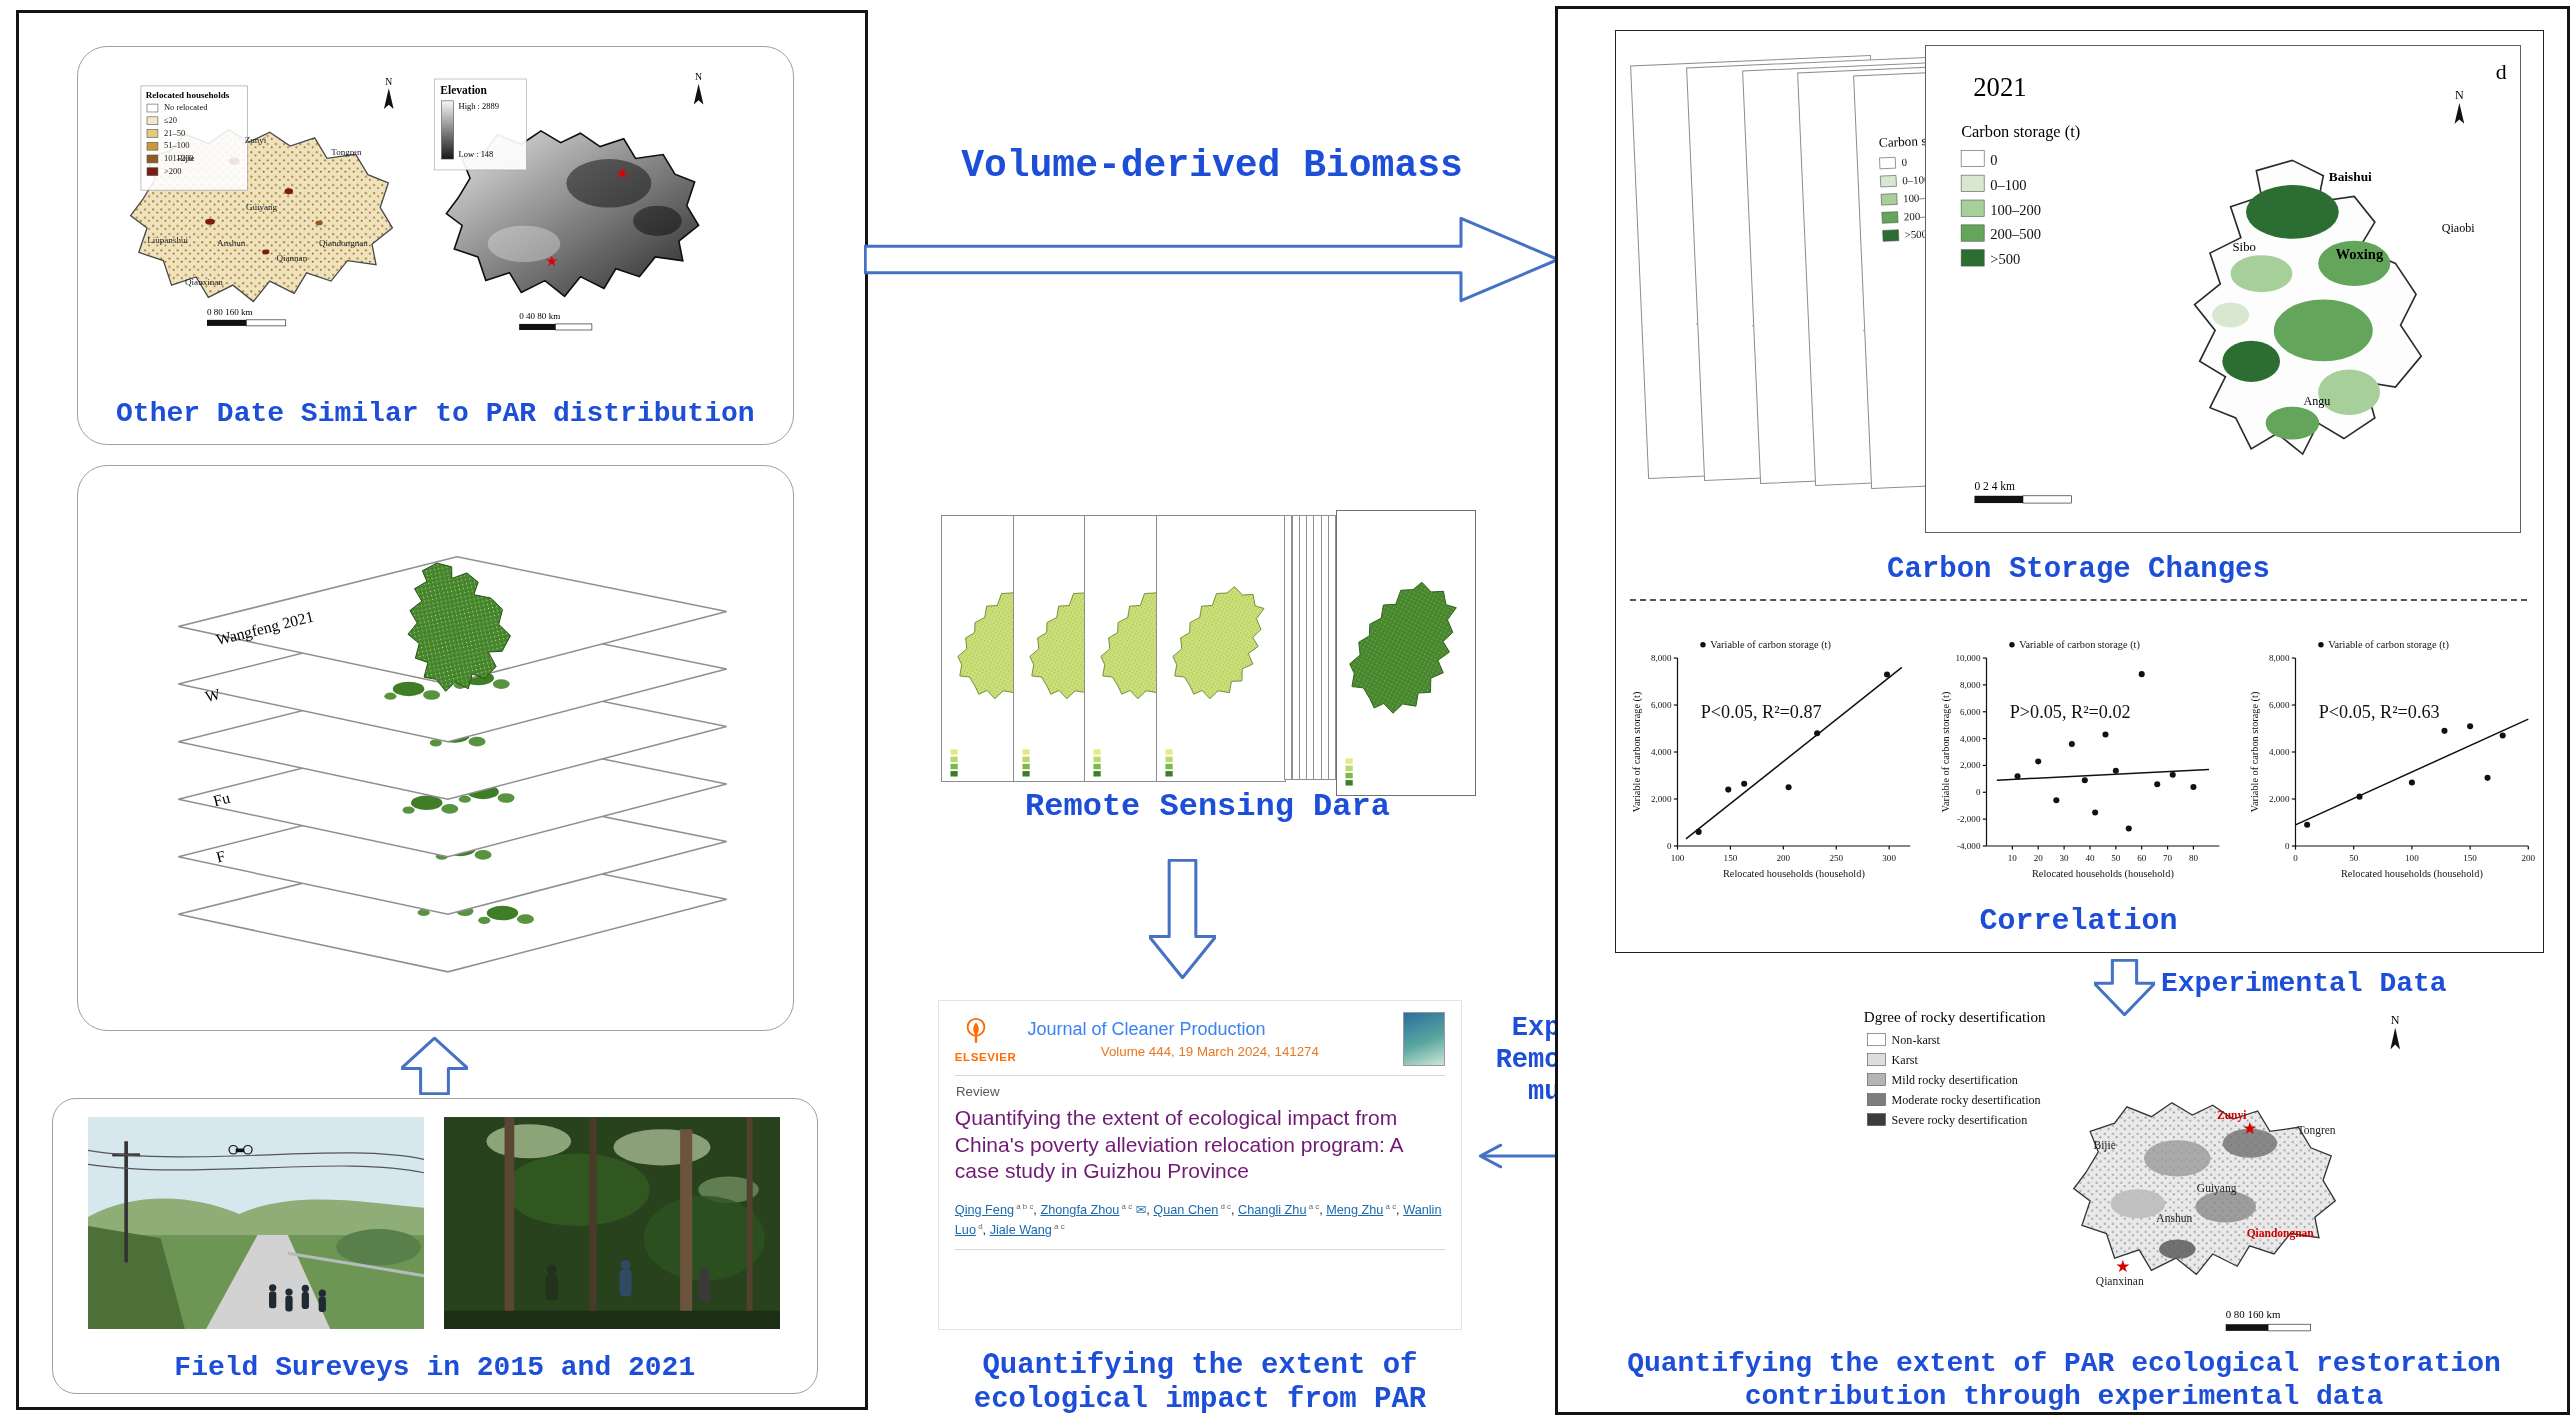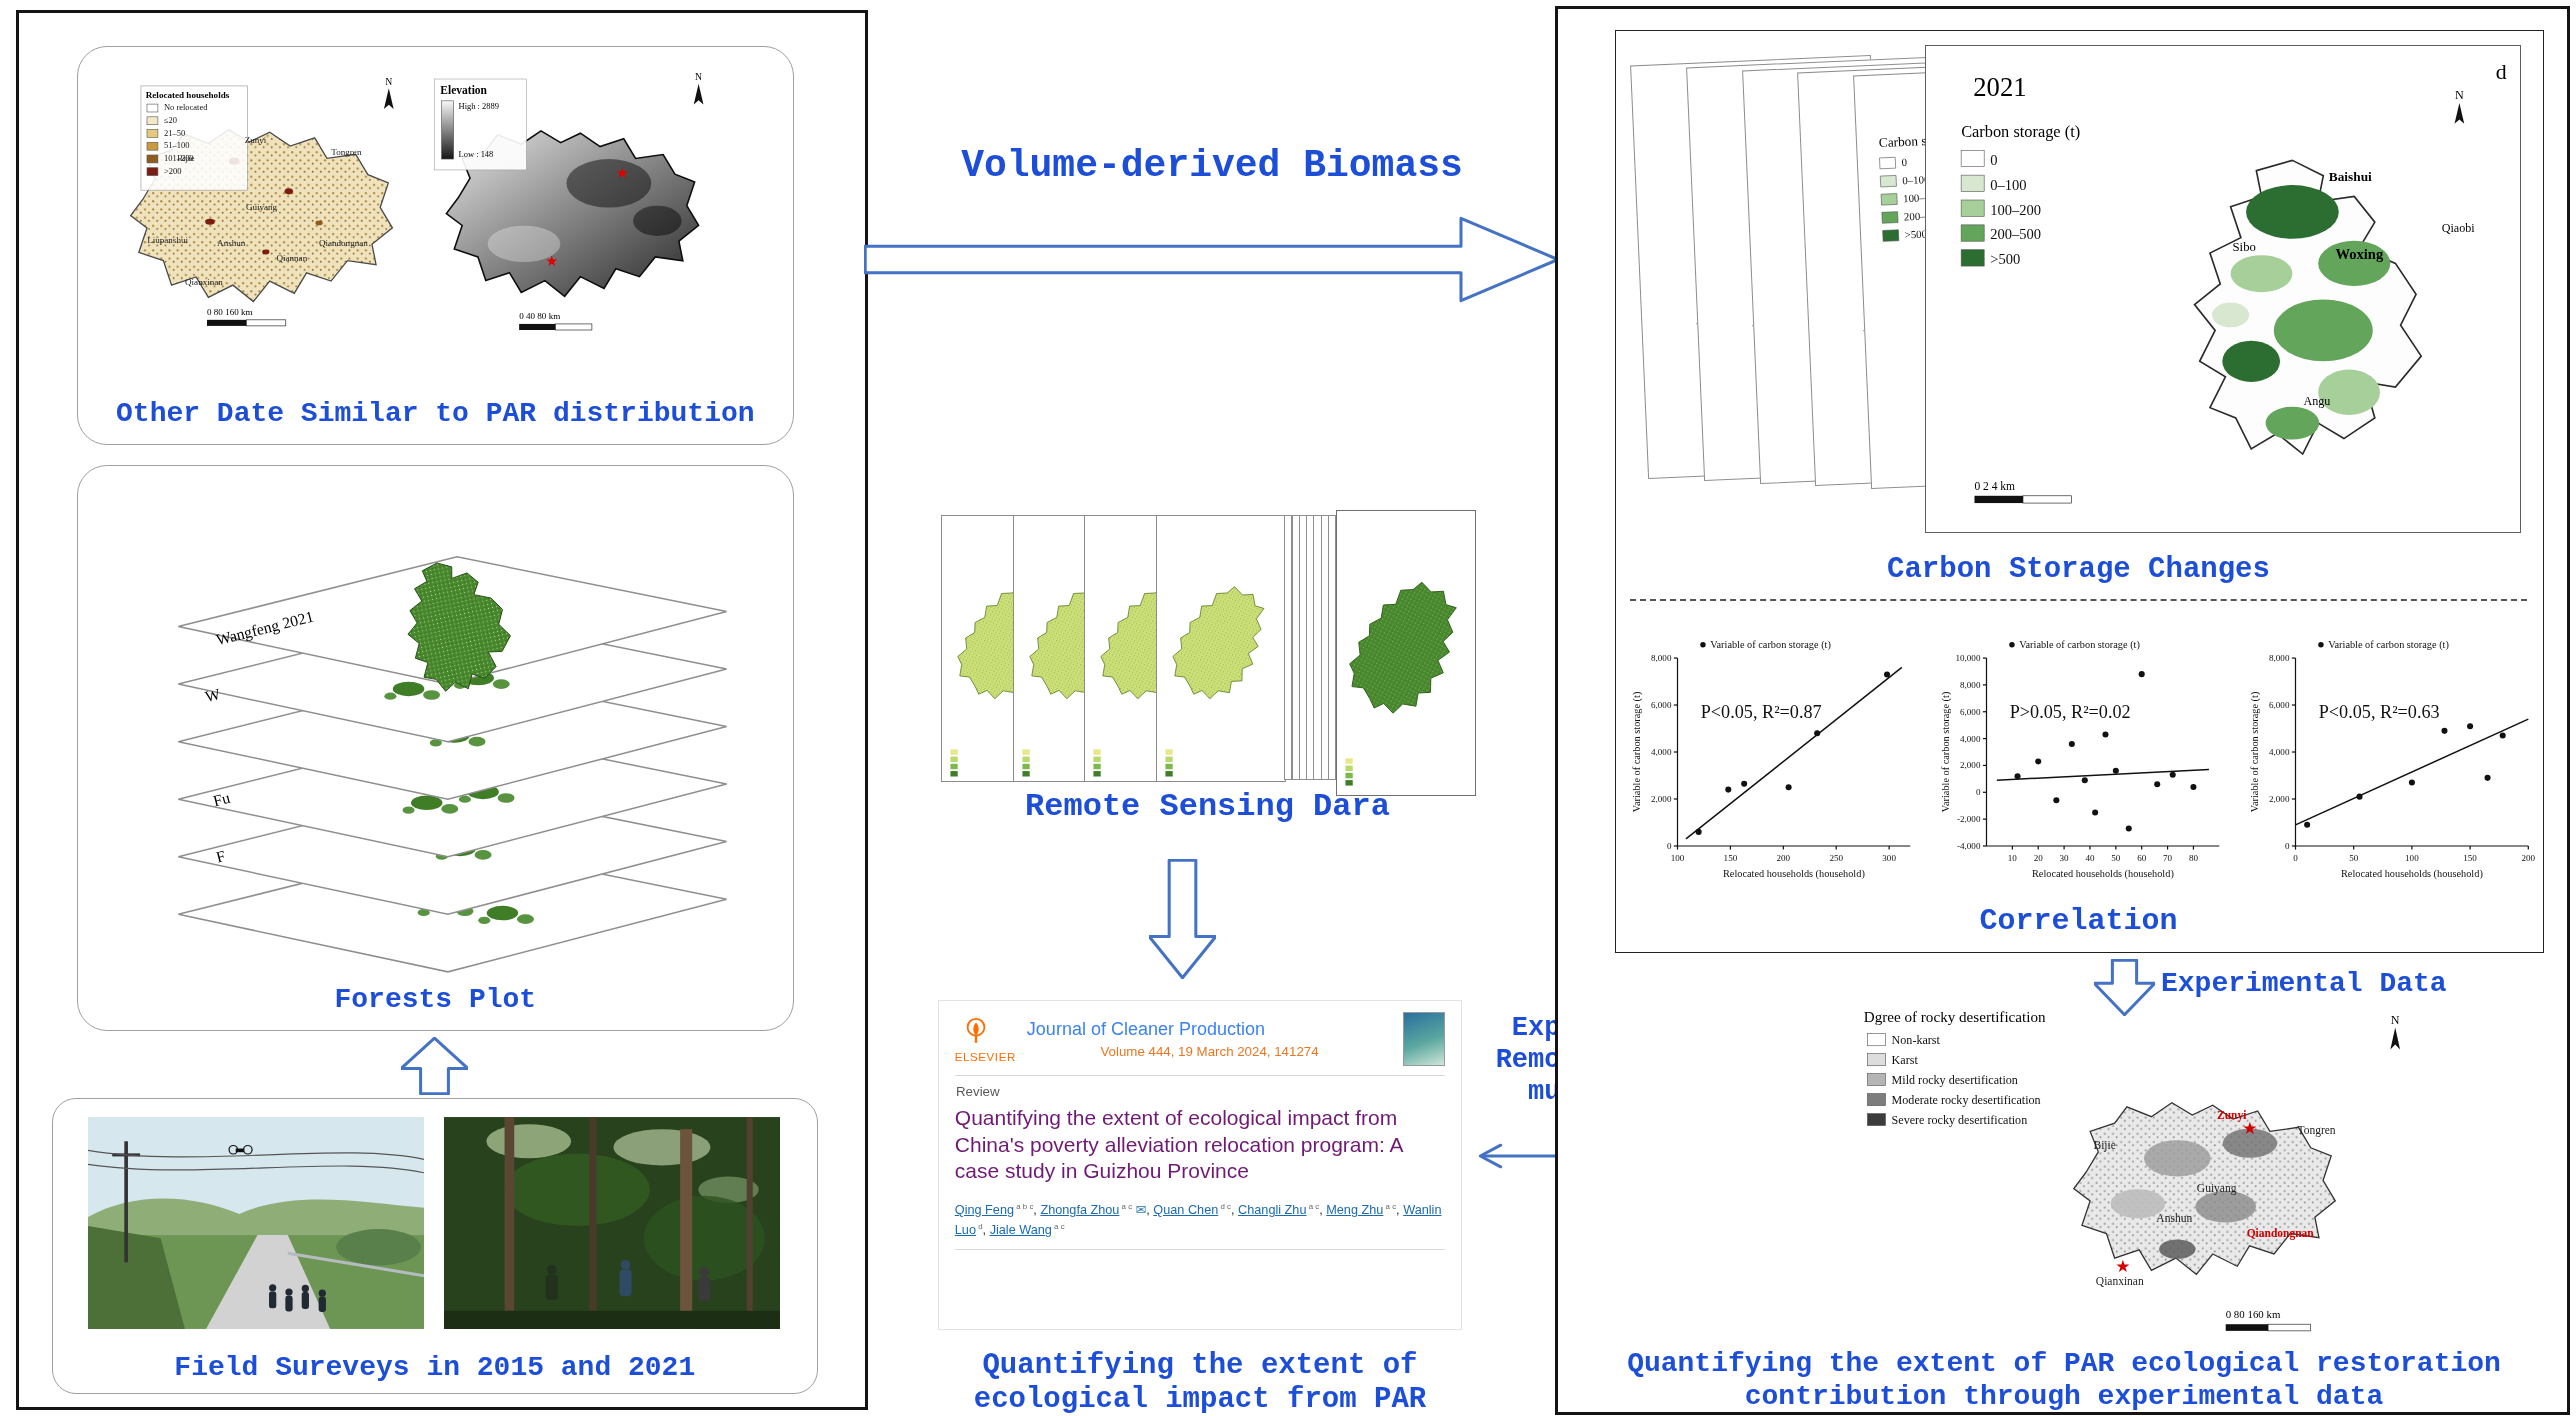--- a/index.html
+++ b/index.html
@@ -12,21 +12,21 @@
   .rbox{position:absolute;background:#fff;border:1.8px solid #a0a0a0;border-radius:30px}
   .card{position:absolute;background:#fff;border:1.2px solid #8c8c8c}
   svg text{font-family:"Liberation Serif",serif}
   .arrow-o{fill:#fff;stroke:#4472c4;stroke-width:5;stroke-linejoin:round}
   .edges{position:absolute;background:repeating-linear-gradient(90deg,#8f8f8f 0 1.2px,#fff 1.2px 7.3px);border-top:1.2px solid #8f8f8f;border-bottom:1.2px solid #8f8f8f}
   
   #jc{position:absolute;background:#fff;border:0.6px solid #e3e3e3;padding:11px 15.8px 6px 15.8px;box-sizing:border-box}
   #jc .hdr{display:flex;align-items:center;gap:11px}
   #jc .jname{font-size:18px;color:#3b82f6;}
   #jc .jvol{font-size:13.3px;color:#e87722;text-align:center;margin-top:4.8px}
-  #jc .elsv{font-size:11.5px;font-weight:400;letter-spacing:0.6px;color:#ff6c00;text-align:right}
+  #jc .elsv{font-size:11.5px;font-weight:700;letter-spacing:0.6px;color:#ff6c00;text-align:right}
   #jc hr{border:none;border-top:0.6px solid #d9d9d9;margin:8.5px 0}
   #jc .rev{font-size:13.3px;color:#595959;margin:2.4px 0 6px 1.2px}
   #jc .jtitle{font-size:21px;line-height:1.27;color:#701a75;font-weight:500}
   #jc .jauthors{font-size:12.7px;color:#333;margin-top:16px;line-height:1.55}
   .author{color:#1a6ab0;text-decoration:underline;cursor:pointer}
   .asup{color:#666;font-size:7.9px}
   .env{color:#2a7ab9}
   .cover{width:40px;height:52px;border:0.6px solid #999;
          background:linear-gradient(160deg,#2a6f9e 0%,#5aa7a0 55%,#cfe6d8 100%)}
 </style>
@@ -173,21 +173,20 @@
           <use href="#frag" transform="translate(545,368)"></use>
         <polygon points="165,265 625,150 1070,240 610,360" fill="#fff" stroke="#8f8f8f" stroke-width="2.5"></polygon>
         <g transform="translate(625,262) rotate(-12) scale(0.75) translate(-165,-162)">
           <use href="#county" fill="url(#pat-forest)" stroke="#244f12" stroke-width="2"></use>
         </g>
         <text transform="translate(230,296) rotate(-14)" font-size="26">Wangfeng 2021</text>
         <text transform="translate(212,390) rotate(-14)" font-size="26">W</text>
         <text transform="translate(225,562) rotate(-14)" font-size="26">Fu</text>
         <text transform="translate(230,655) rotate(-14)" font-size="26">F</text>
       </svg>
-      <div class="cap" style="left:0;bottom:13.3px;width:100%;font-size:28px">Forests Plot</div>
     </div>
 
     <svg class="abs" style="left:382px;top:1024px" width="67" height="58" viewBox="0 0 110 96">
       <path class="arrow-o" d="M55,2 L110,52 L78,52 L78,94 L32,94 L32,52 L0,52 Z"></path>
     </svg>
 
     <div class="rbox" style="left:33px;top:1085px;width:764px;height:294px;border-radius:24px">
       <svg class="abs" style="left:35px;top:18px" width="336" height="212" viewBox="0 0 555 350">
         <rect width="555" height="165" fill="#d7e7ee"></rect>
         <path d="M0,165 C80,120 180,130 250,160 C340,120 450,140 555,150 L555,205 L0,205 Z" fill="#8fae77"></path>

